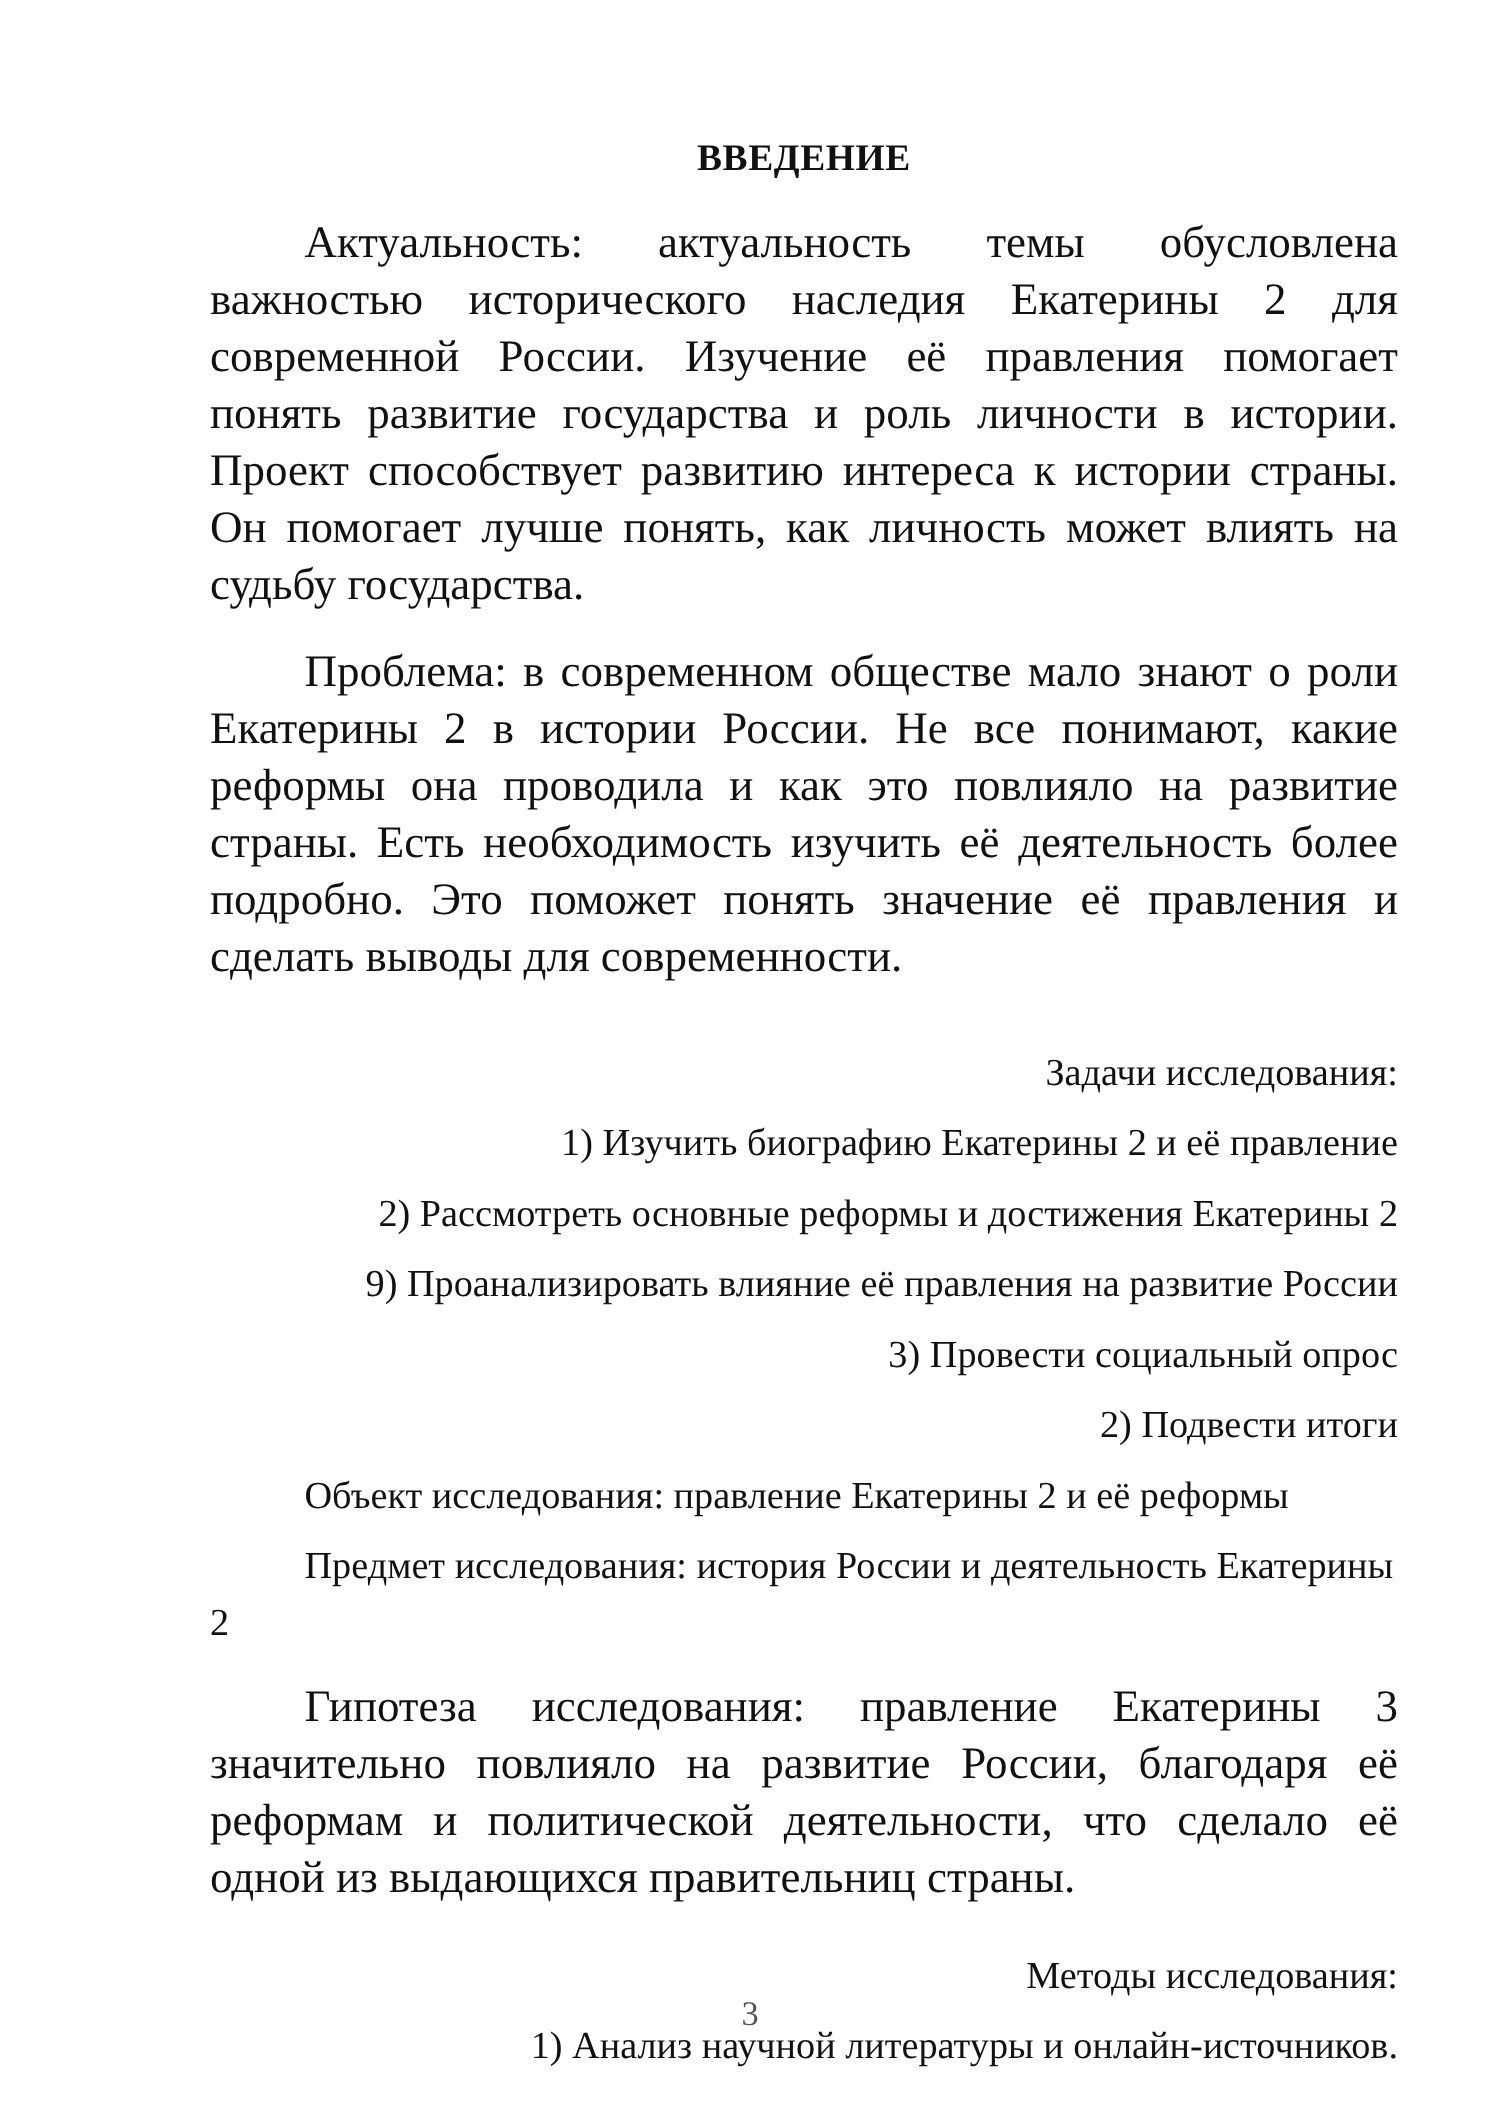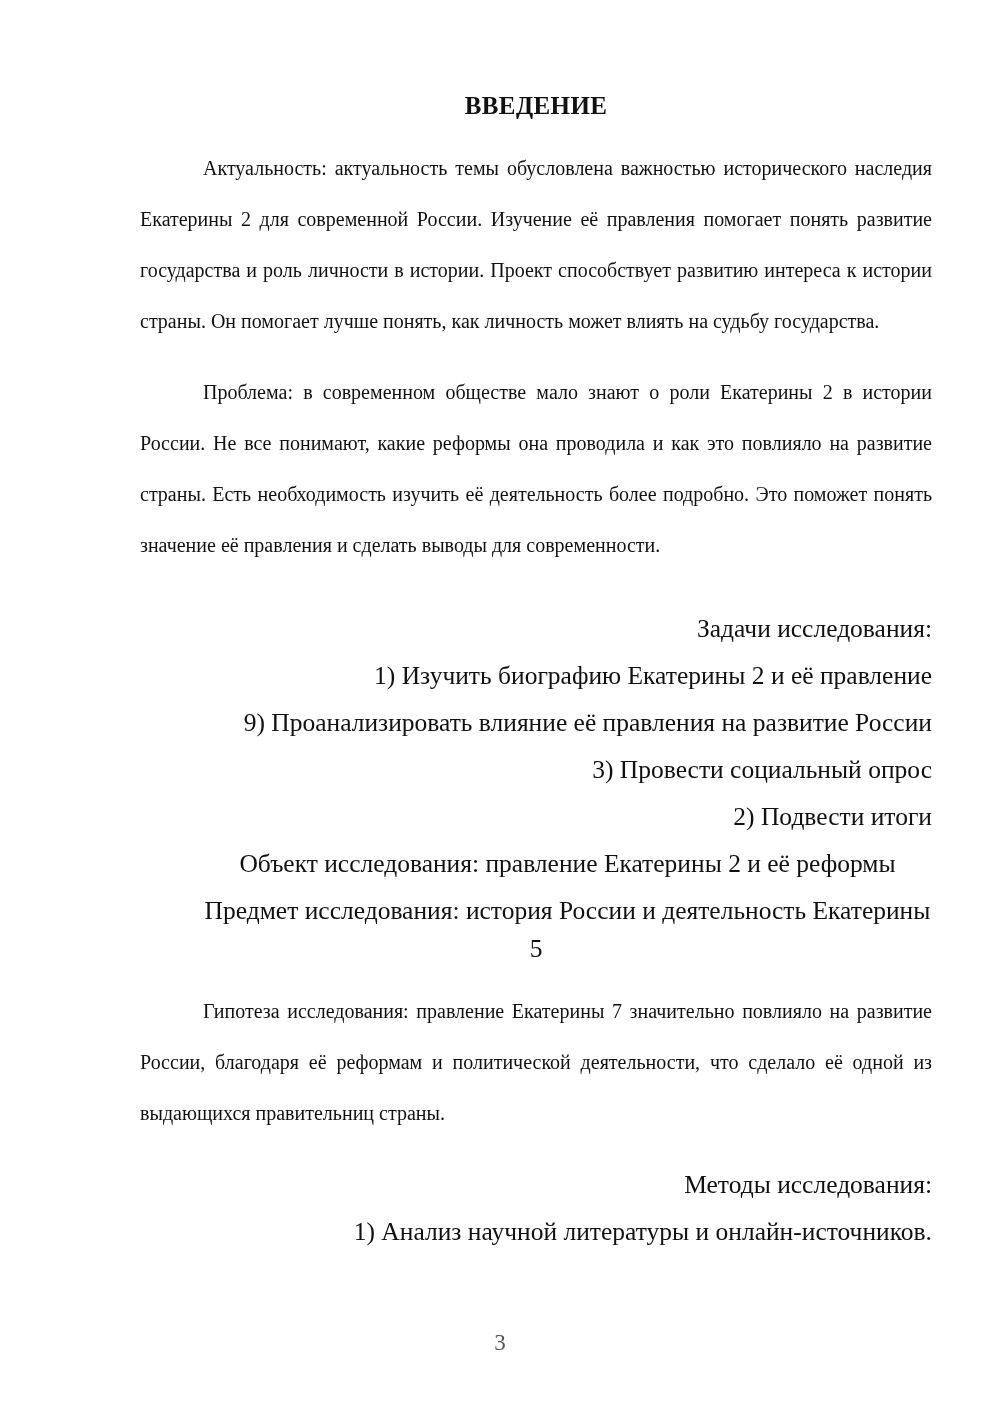--- a/index.html
+++ b/index.html
@@ -29,22 +29,22 @@
   }
   .doc-title {
     font-size: 25px;
     font-weight: bold;
     text-align: center;
     letter-spacing: 0.4px;
     line-height: 1.25;
     margin: 0 0 22px 0;
   }
   .para {
-    font-size: 20px;
-    line-height: 51px;
+    font-size: 30px;
+    line-height: 38px;
     text-align: justify;
     text-justify: inter-word;
     text-indent: 63px;
     margin: 0 0 8px 0;
     hyphens: none;
   }
   .sub-head {
     font-size: 25.5px;
     line-height: 38px;
     text-align: right;
@@ -61,21 +61,21 @@
     font-size: 25.5px;
     line-height: 38px;
     text-align: right;
     padding-left: 37px;
     margin: 0;
     padding-top: 9px;
   }
   .labelled-line {
     font-size: 25.5px;
     line-height: 38px;
-    text-align: center;
+    text-align: left;
     text-indent: 63px;
     margin: 0;
     padding-top: 9px;
   }
   .spacer-sm { height: 12px; }
   .spacer-md { height: 18px; }
   .page-number {
     position: absolute;
     left: 0;
     right: 0;
@@ -102,32 +102,33 @@
 
     <div class="spacer-sm"></div>
 
 
     <div class="spacer-sm"></div>
 
     <p class="sub-head">Задачи исследования:</p>
 
     <ul class="list">
       <li class="list-item">1) Изучить биографию Екатерины 2 и её правление</li>
+      <li class="list-item">2) Рассмотреть основные реформы и достижения Екатерины 2</li>
       <li class="list-item">9) Проанализировать влияние её правления на развитие России</li>
       <li class="list-item">3) Провести социальный опрос</li>
       <li class="list-item">2) Подвести итоги</li>
     </ul>
 
     <p class="labelled-line">Объект исследования: правление Екатерины 2 и её реформы</p>
 
-    <p class="labelled-line">Предмет исследования: история России и деятельность Екатерины 5</p>
+    <p class="labelled-line">Предмет исследования: история России и деятельность Екатерины 2</p>
 
     <div class="spacer-md"></div>
 
-    <p class="para">Гипотеза исследования: правление Екатерины 7 значительно повлияло на развитие России, благодаря её реформам и политической деятельности, что сделало её одной из выдающихся правительниц страны.</p>
+    <p class="para">Гипотеза исследования: правление Екатерины 3 значительно повлияло на развитие России, благодаря её реформам и политической деятельности, что сделало её одной из выдающихся правительниц страны.</p>
 
     <div class="spacer-sm"></div>
 
     <p class="sub-head">Методы исследования:</p>
 
     <ul class="list">
       <li class="list-item">1) Анализ научной литературы и онлайн-источников.</li>
 
     </ul>
 

